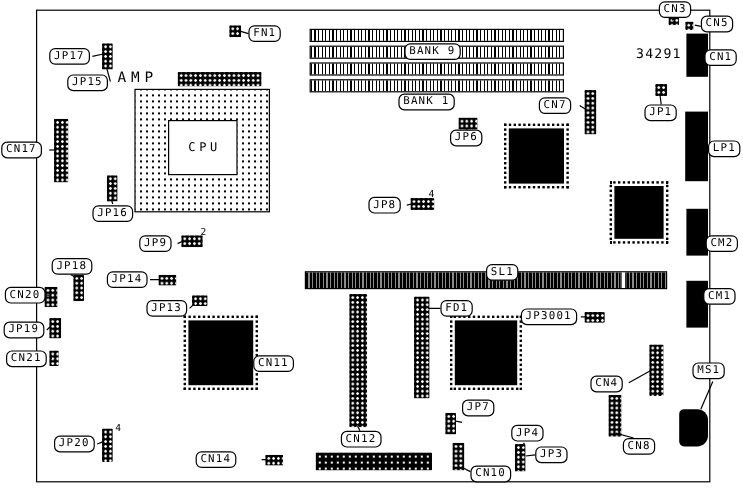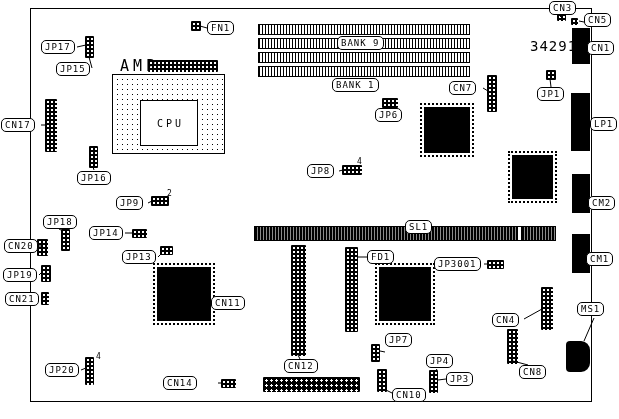--- a/index.html
+++ b/index.html
@@ -24,21 +24,21 @@
 
 <div id="stage">
 
   <div class="board"></div>
 
   <div class="slot" style="left:258px;top:24px;width:212px;height:11px"></div>
   <div class="slot" style="left:258px;top:38px;width:212px;height:11px"></div>
   <div class="slot" style="left:258px;top:52px;width:212px;height:11px"></div>
   <div class="slot" style="left:258px;top:66px;width:212px;height:11px"></div>
 
-  <div class="socket" style="left:112px;top:74px;width:113px;height:80px">
+  <div class="socket" style="left:112px;top:74px;width:113px;height:103px">
     <div class="socket-inner" style="left:27px;top:25px;width:58px;height:46px">CPU</div>
   </div>
 
   <div class="conn" style="left:148px;top:60px;width:70px;height:12px"></div>
 
   <div class="chip" style="left:424px;top:107px;width:46px;height:46px"></div>
   <div class="chip" style="left:512px;top:155px;width:41px;height:44px"></div>
   <div class="chip" style="left:379px;top:267px;width:52px;height:54px"></div>
   <div class="chip" style="left:157px;top:267px;width:54px;height:54px"></div>
 
@@ -129,21 +129,21 @@
   <div class="callout" style="left:1px;top:118px">CN17</div>
   <div class="callout" style="left:77px;top:171px">JP16</div>
   <div class="callout" style="left:116px;top:196px">JP9</div>
   <div class="callout" style="left:307px;top:164px">JP8</div>
   <div class="callout" style="left:375px;top:108px">JP6</div>
   <div class="callout" style="left:449px;top:81px">CN7</div>
   <div class="callout" style="left:537px;top:87px">JP1</div>
   <div class="callout" style="left:587px;top:41px">CN1</div>
   <div class="callout" style="left:590px;top:117px">LP1</div>
   <div class="callout" style="left:588px;top:196px">CM2</div>
-  <div class="callout" style="left:586px;top:252px">CM1</div>
+  <div class="callout" style="left:586px;top:240px">CM1</div>
   <div class="callout" style="left:577px;top:302px">MS1</div>
   <div class="callout" style="left:43px;top:215px">JP18</div>
   <div class="callout" style="left:89px;top:226px">JP14</div>
   <div class="callout" style="left:4px;top:239px">CN20</div>
   <div class="callout" style="left:122px;top:250px">JP13</div>
   <div class="callout" style="left:3px;top:268px">JP19</div>
   <div class="callout" style="left:5px;top:292px">CN21</div>
   <div class="callout" style="left:211px;top:296px">CN11</div>
   <div class="callout" style="left:367px;top:250px">FD1</div>
   <div class="callout" style="left:434px;top:257px">JP3001</div>
@@ -153,19 +153,19 @@
   <div class="callout" style="left:284px;top:359px">CN12</div>
   <div class="callout" style="left:163px;top:376px">CN14</div>
   <div class="callout" style="left:392px;top:388px">CN10</div>
   <div class="callout" style="left:385px;top:333px">JP7</div>
   <div class="callout" style="left:426px;top:354px">JP4</div>
   <div class="callout" style="left:446px;top:372px">JP3</div>
   <div class="callout" style="left:519px;top:365px">CN8</div>
   <div class="callout" style="left:492px;top:313px">CN4</div>
   <div class="callout" style="left:45px;top:363px">JP20</div>
 
-  <div class="plain" style="left:120px;top:57px;font-size:15px;letter-spacing:4px">AMP</div>
-  <div class="plain" style="left:530px;top:38px;font-size:14px;letter-spacing:1px">34291</div>
+  <div class="plain" style="left:98px;top:57px;font-size:12px;letter-spacing:4px">AMP</div>
+  <div class="plain" style="left:530px;top:38px;font-size:11px;letter-spacing:1px">34291</div>
   <div class="plain" style="left:357px;top:157px;font-size:8px">4</div>
   <div class="plain" style="left:167px;top:189px;font-size:8px">2</div>
   <div class="plain" style="left:96px;top:352px;font-size:8px">4</div>
 
 </div>
 
 </body></html>

